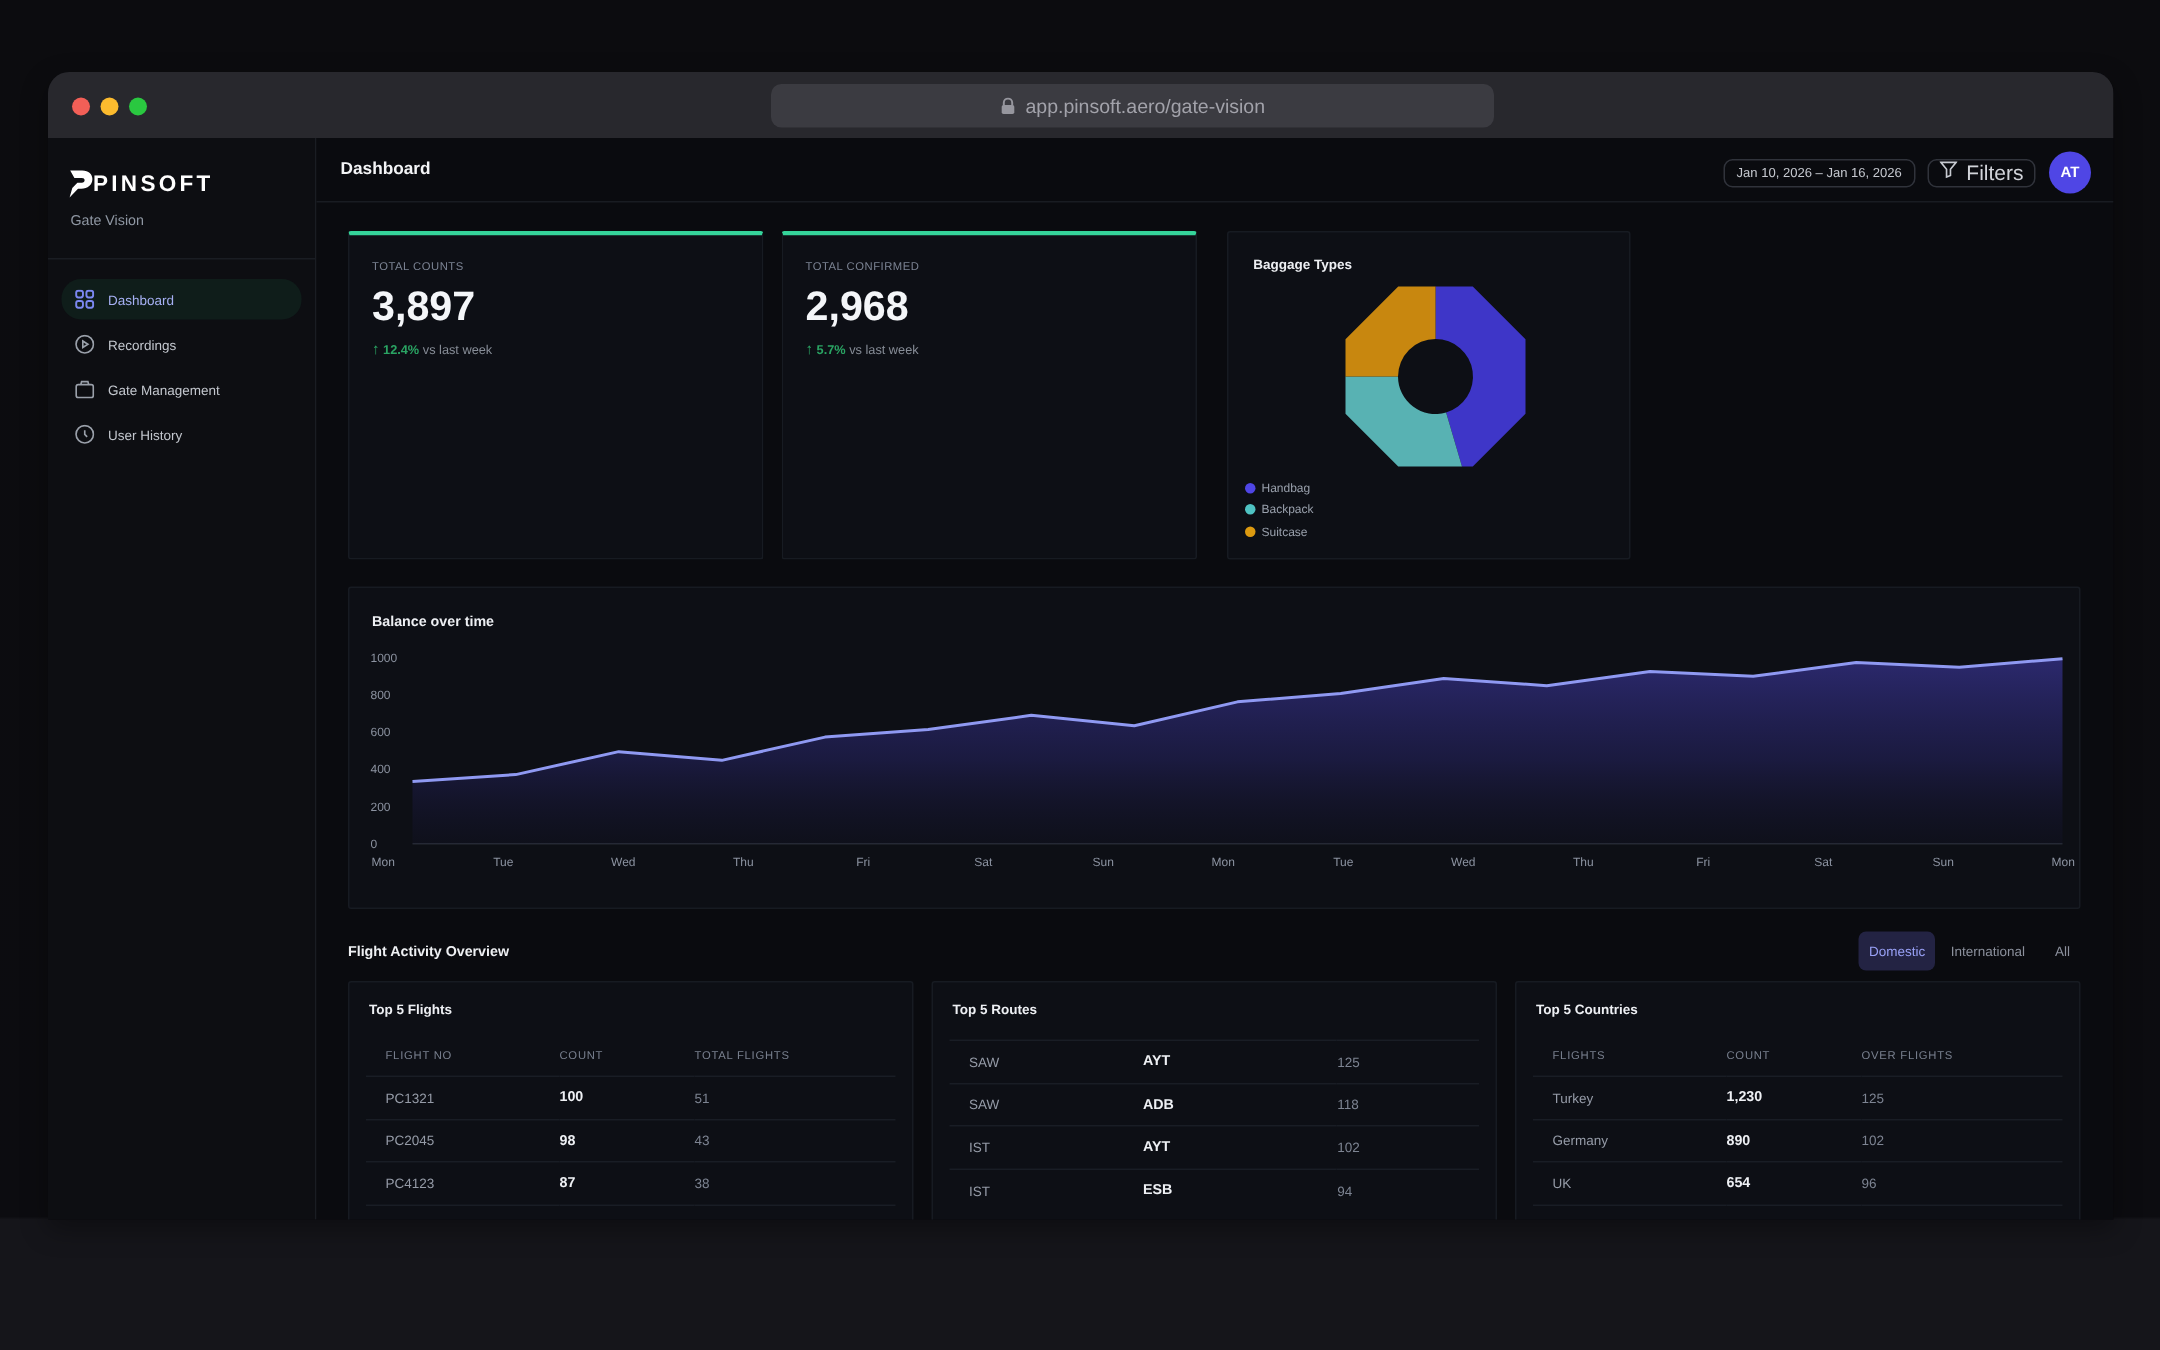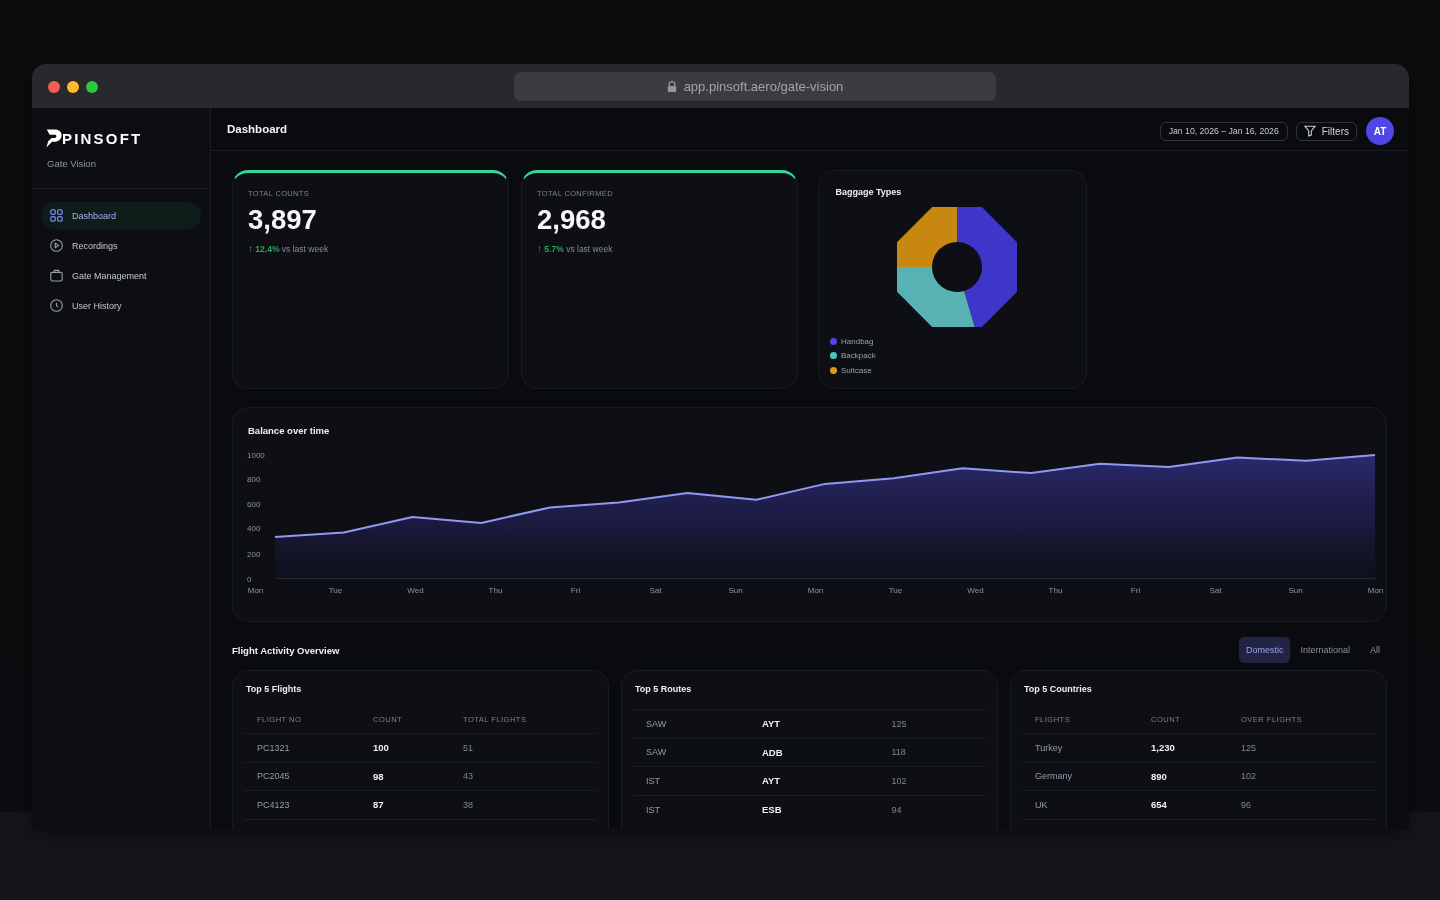--- a/index.html
+++ b/index.html
@@ -3,21 +3,21 @@
 <meta charset="utf-8">
 <style>
   * { margin:0; padding:0; box-sizing:border-box; }
   html,body { width:1440px; height:900px; overflow:hidden; }
   body {
     font-family:"Liberation Sans", sans-serif;
     background:linear-gradient(180deg,#0c0c0f 0,#0c0c10 811px,#15151a 813px,#15151a 100%);
     position:relative;
   }
   .window {
-    position:absolute; left:32px; top:64px; width:1377px; height:765px;
+    position:absolute; left:32px; top:48px; width:1377px; height:765px;
     border-radius:14px 14px 0 0; overflow:hidden; background:#0a0b0f;
     box-shadow:0 6px 18px rgba(0,0,0,0.35);
   }
   .titlebar {
     height:44px; background:#28282d; display:flex; align-items:center; position:relative;
   }
   .dot { width:12px; height:12px; border-radius:50%; display:inline-block; }
   .urlbar {
     position:absolute; left:482px; top:8px; width:482px; height:29px; border-radius:7px;
     background:#3b3b41; display:flex; align-items:center; justify-content:center;
@@ -30,25 +30,25 @@
   .side-div { border-bottom:1px solid #1a1d23; margin-top:19px; }
   .nav { padding:13px 9px; }
   .nav-item { display:flex; align-items:center; height:27px; border-radius:13px; padding:0 9px; margin-bottom:3px; color:#c3c7ce; font-size:9px; }
   .nav-item svg { margin-right:9px; flex-shrink:0; }
   .nav-item.active { background:#0f1d1a; color:#a6b0f3; }
   .main { flex:1; display:flex; flex-direction:column; background:#0a0b0f; }
   .header { height:43px; border-bottom:1px solid #191c22; display:flex; align-items:center; justify-content:space-between; padding:0 15px 0 16px; flex-shrink:0; }
   .header h1 { color:#f3f4f6; font-size:11.5px; font-weight:bold; }
   .hright { display:flex; align-items:center; margin-top:4px; }
   .datechip { border:1px solid #30333b; border-radius:6px; height:19px; padding:0 8px; display:flex; align-items:center; color:#c6c9d0; font-size:8.7px; }
-  .filters { border:1px solid #30333b; border-radius:6px; height:19px; padding:0 7px; margin-left:8px; display:flex; align-items:center; color:#d2d4da; font-size:10px; }
+  .filters { border:1px solid #30333b; border-radius:6px; height:19px; padding:0 7px; margin-left:8px; display:flex; align-items:flex-start; color:#d2d4da; font-size:14px; }
   .avatar { width:28px; height:28px; border-radius:50%; background:#4f46e5; color:#fff; font-size:10px; font-weight:bold; display:flex; align-items:center; justify-content:center; margin-left:9px; }
   .content { padding:19px 22px 0 21px; }
   .row1 { display:grid; grid-template-columns:277px 277px 277px 1fr; gap:12px; } .bagcard { margin-left:7.5px; }
-  .card { background:#0d0f15; border:1px solid #171b22; border-radius:16px; }
+  .card { background:#0d0f15; border:1px solid #171b22; border-radius:2px; }
   .stat { height:219px; border-top:3.5px solid #35d49a; padding:16px 15px; }
   .stat .lbl { color:#7c8494; font-size:7.5px; letter-spacing:0.35px; line-height:10px; }
   .stat .val { color:#f4f6f9; font-size:27.5px; font-weight:bold; margin-top:7px; line-height:28px; }
   .stat .delta { margin-top:9px; font-size:8.5px; color:#878d97; line-height:12px; }
   .stat .delta b { color:#2aa463; font-weight:bold; } .stat .delta b .ar { font-size:10px; font-weight:normal; }
   .bagcard { height:219px; padding:16px 17px; position:relative; }
   .bagcard h3 { color:#edeff3; font-size:9px; font-weight:bold; }
   .legend { position:absolute; left:11px; top:163px; }
   .leg { display:flex; align-items:center; height:14.5px; color:#99a0ac; font-size:8px; }
   .leg i { width:7px; height:7px; border-radius:50%; margin-right:4.5px; display:inline-block; }

